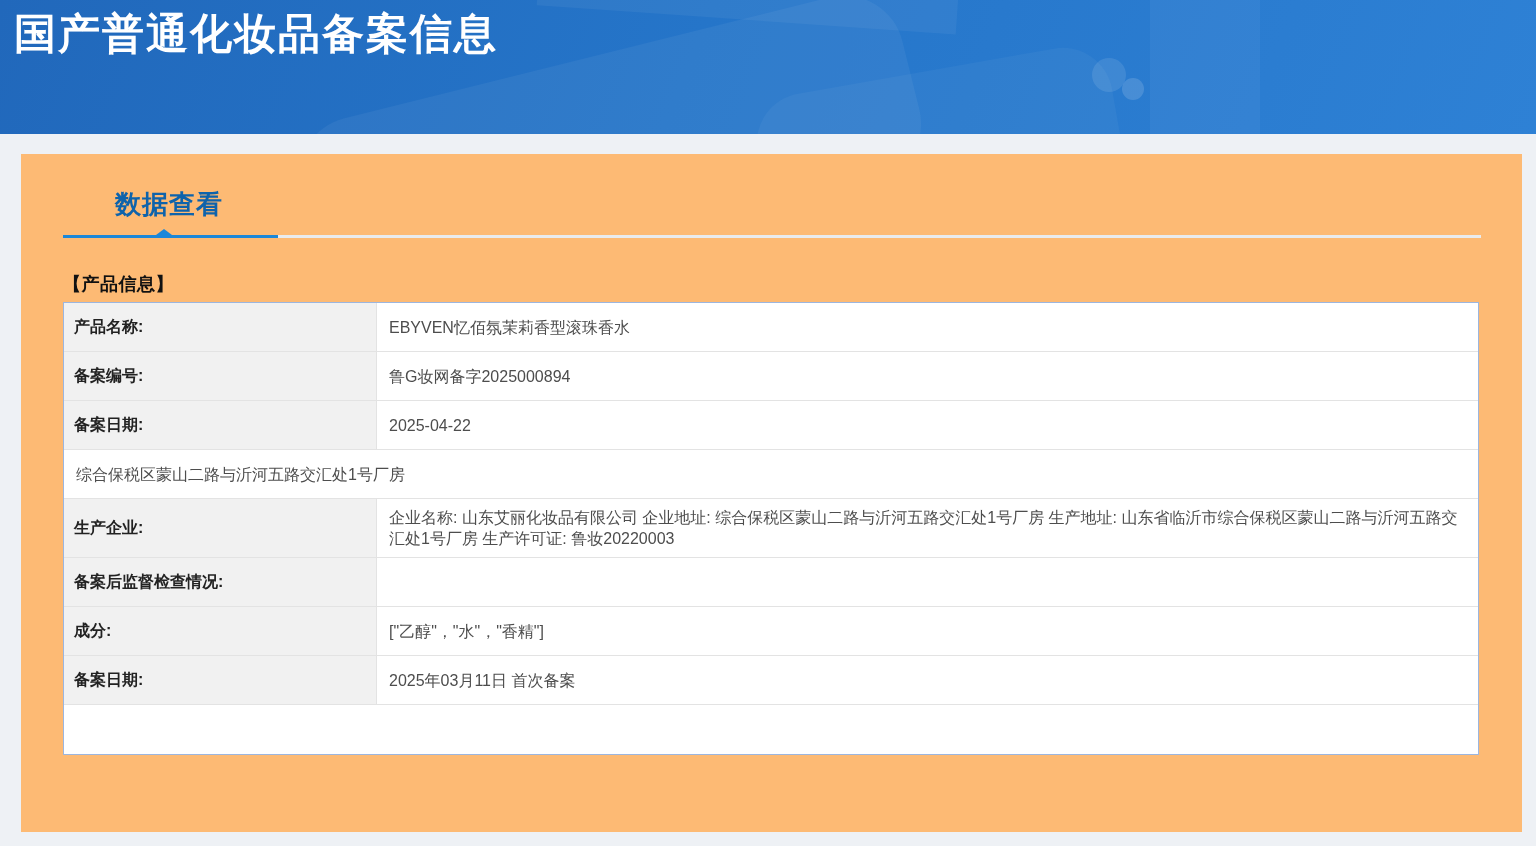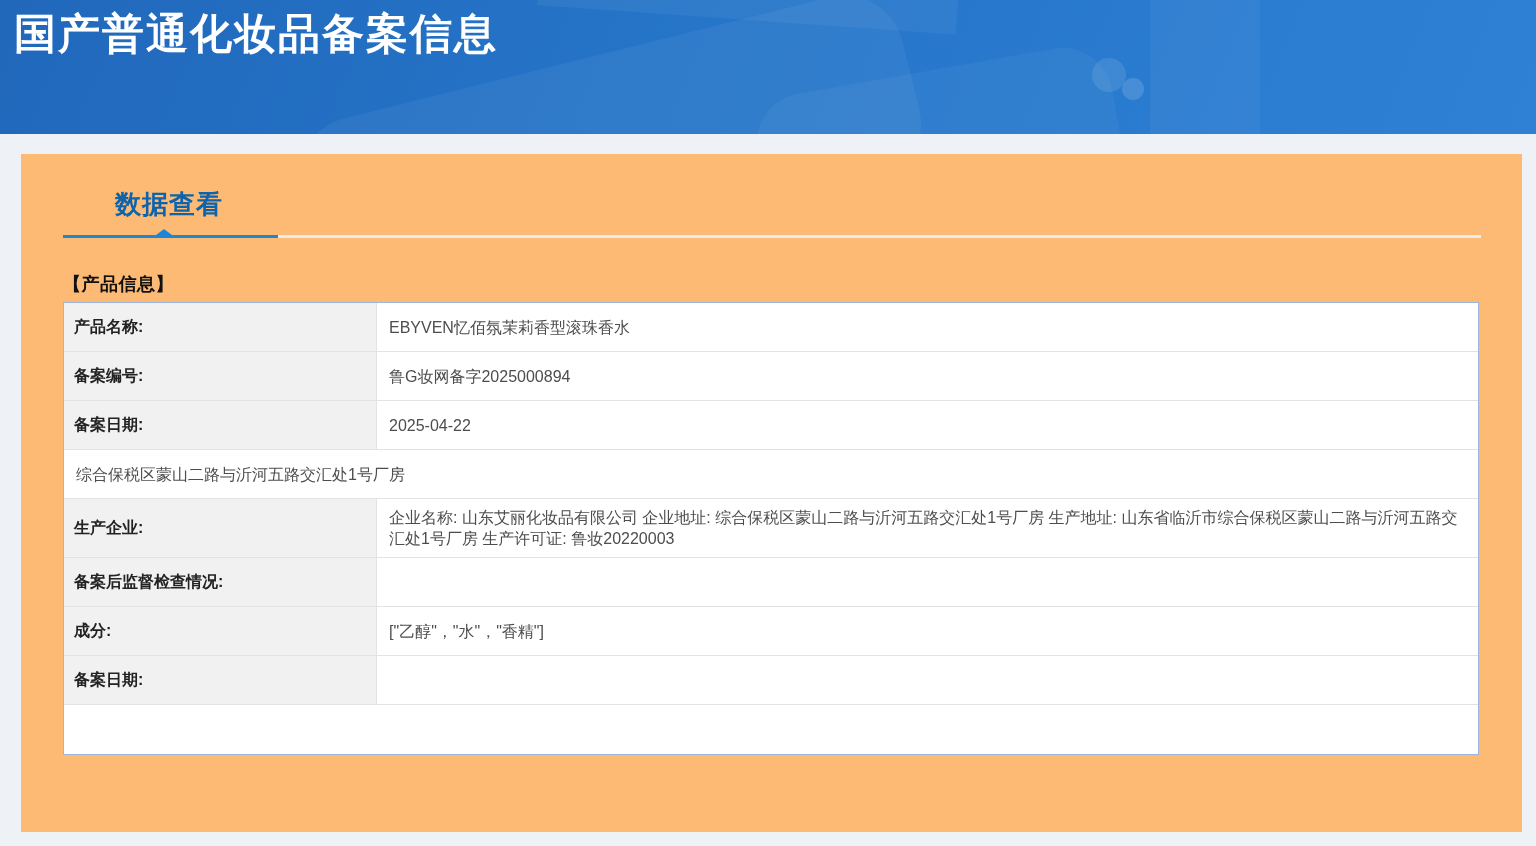--- a/index.html
+++ b/index.html
@@ -192,19 +192,20 @@
     <div class="info-row">
       <div class="cell-label">备案后监督检查情况:</div>
       <div class="cell-value"></div>
     </div>
     <div class="info-row">
       <div class="cell-label">成分:</div>
       <div class="cell-value">["乙醇"，"水"，"香精"]</div>
     </div>
     <div class="info-row">
       <div class="cell-label">备案日期:</div>
+      <div class="cell-value">2025年03月11日 首次备案</div>
     </div>
     <div class="info-row">
       <div class="cell-value"></div>
     </div>
   </div>
 
 </div>
 
 </body></html>

